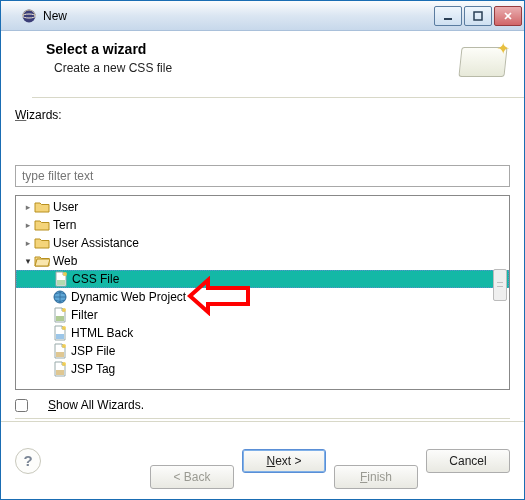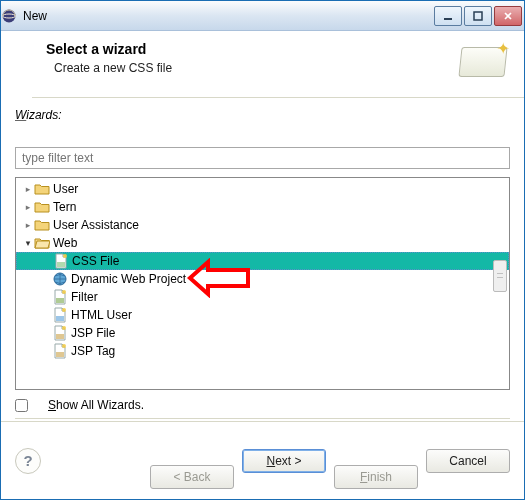--- a/index.html
+++ b/index.html
@@ -6,21 +6,21 @@
 body {
   font-family: "Segoe UI", Tahoma, sans-serif;
   font-size: 12px;
   background: #fff;
   width: 525px; height: 500px; overflow: hidden;
 }
 .window { width: 525px; height: 500px; border: 1px solid #1a6db3; background: #fff; display: flex; flex-direction: column; }
 .titlebar {
   height: 30px;
   background: linear-gradient(to bottom, #fbfcfd, #dbe6f2 50%, #c7d8eb);
-  display: flex; align-items: center; padding: 0 2px 0 0;
+  display: flex; align-items: center; padding: 0 2px 0 20px;
   border-bottom: 1px solid #a9c0da;
 }
 .titlebar .eclipse-icon { width: 16px; height: 16px; margin-right: 6px; }
 .titlebar .title { flex: 1; color: #000; }
 .titlebar .btns { display: flex; gap: 2px; }
 .titlebar .wbtn {
   width: 28px; height: 20px; border: 1px solid #5a7ca0; border-radius: 2px;
   background: linear-gradient(to bottom, #eef5fc, #cfe0f1);
   display: flex; align-items: center; justify-content: center;
   font-size: 10px; color: #2a3f55;
@@ -37,21 +37,21 @@
 .header .bigicon { width: 60px; height: 42px; position: relative; }
 .bigicon .sheet {
   position: absolute; right: 4px; top: 6px; width: 46px; height: 30px;
   background: linear-gradient(to bottom, #fdfdf8, #e7e9d9);
   border: 1px solid #b8baa8; border-radius: 3px; transform: skewX(-6deg);
 }
 .bigicon .spark {
   position: absolute; right: 0; top: -2px; color: #e8c040; font-size: 16px;
 }
 .body { flex: 1; padding: 10px 14px 6px 14px; display: flex; flex-direction: column; }
-.lbl { margin-bottom: 3px; font-style: italic; }
+.lbl { margin-bottom: 21px; }
 .lbl u { text-decoration: underline; text-decoration-color: #666; }
 .filter {
   width: 100%; height: 22px; border: 1px solid #a8a8a8; padding: 2px 6px;
   font-family: inherit; font-size: 12px; background: #fff; color: #0f766e; margin-top: 22px;
 }
 .treewrap {
   position: relative; flex: 1; margin-top: 8px;
   border: 1px solid #888; background: #fff;
   overflow: hidden;
 }
@@ -222,21 +222,21 @@
           <div class="node lvl1">
             <span class="arrow"></span>
             <span class="ficon">
               <svg width="16" height="16" viewBox="0 0 16 16">
     <path d="M3 1 H10 L13 4 V15 H3 Z" fill="#fff" stroke="#9aa"></path>
     <path d="M10 1 V4 H13" fill="none" stroke="#9aa"></path>
     <rect x="4" y="9" width="8" height="5" fill="#5aa0d8" opacity="0.6"></rect>
     <circle cx="12" cy="3" r="2" fill="#f2cc4a" opacity="0.9"></circle>
   </svg>
             </span>
-            <span class="label">HTML User</span>
+            <span class="label">HTML Back</span>
           </div>
           <div class="node lvl1">
             <span class="arrow"></span>
             <span class="ficon">
               <svg width="16" height="16" viewBox="0 0 16 16">
     <path d="M3 1 H10 L13 4 V15 H3 Z" fill="#fff" stroke="#9aa"></path>
     <path d="M10 1 V4 H13" fill="none" stroke="#9aa"></path>
     <rect x="4" y="9" width="8" height="5" fill="#caa24a" opacity="0.6"></rect>
     <circle cx="12" cy="3" r="2" fill="#f2cc4a" opacity="0.9"></circle>
   </svg>

